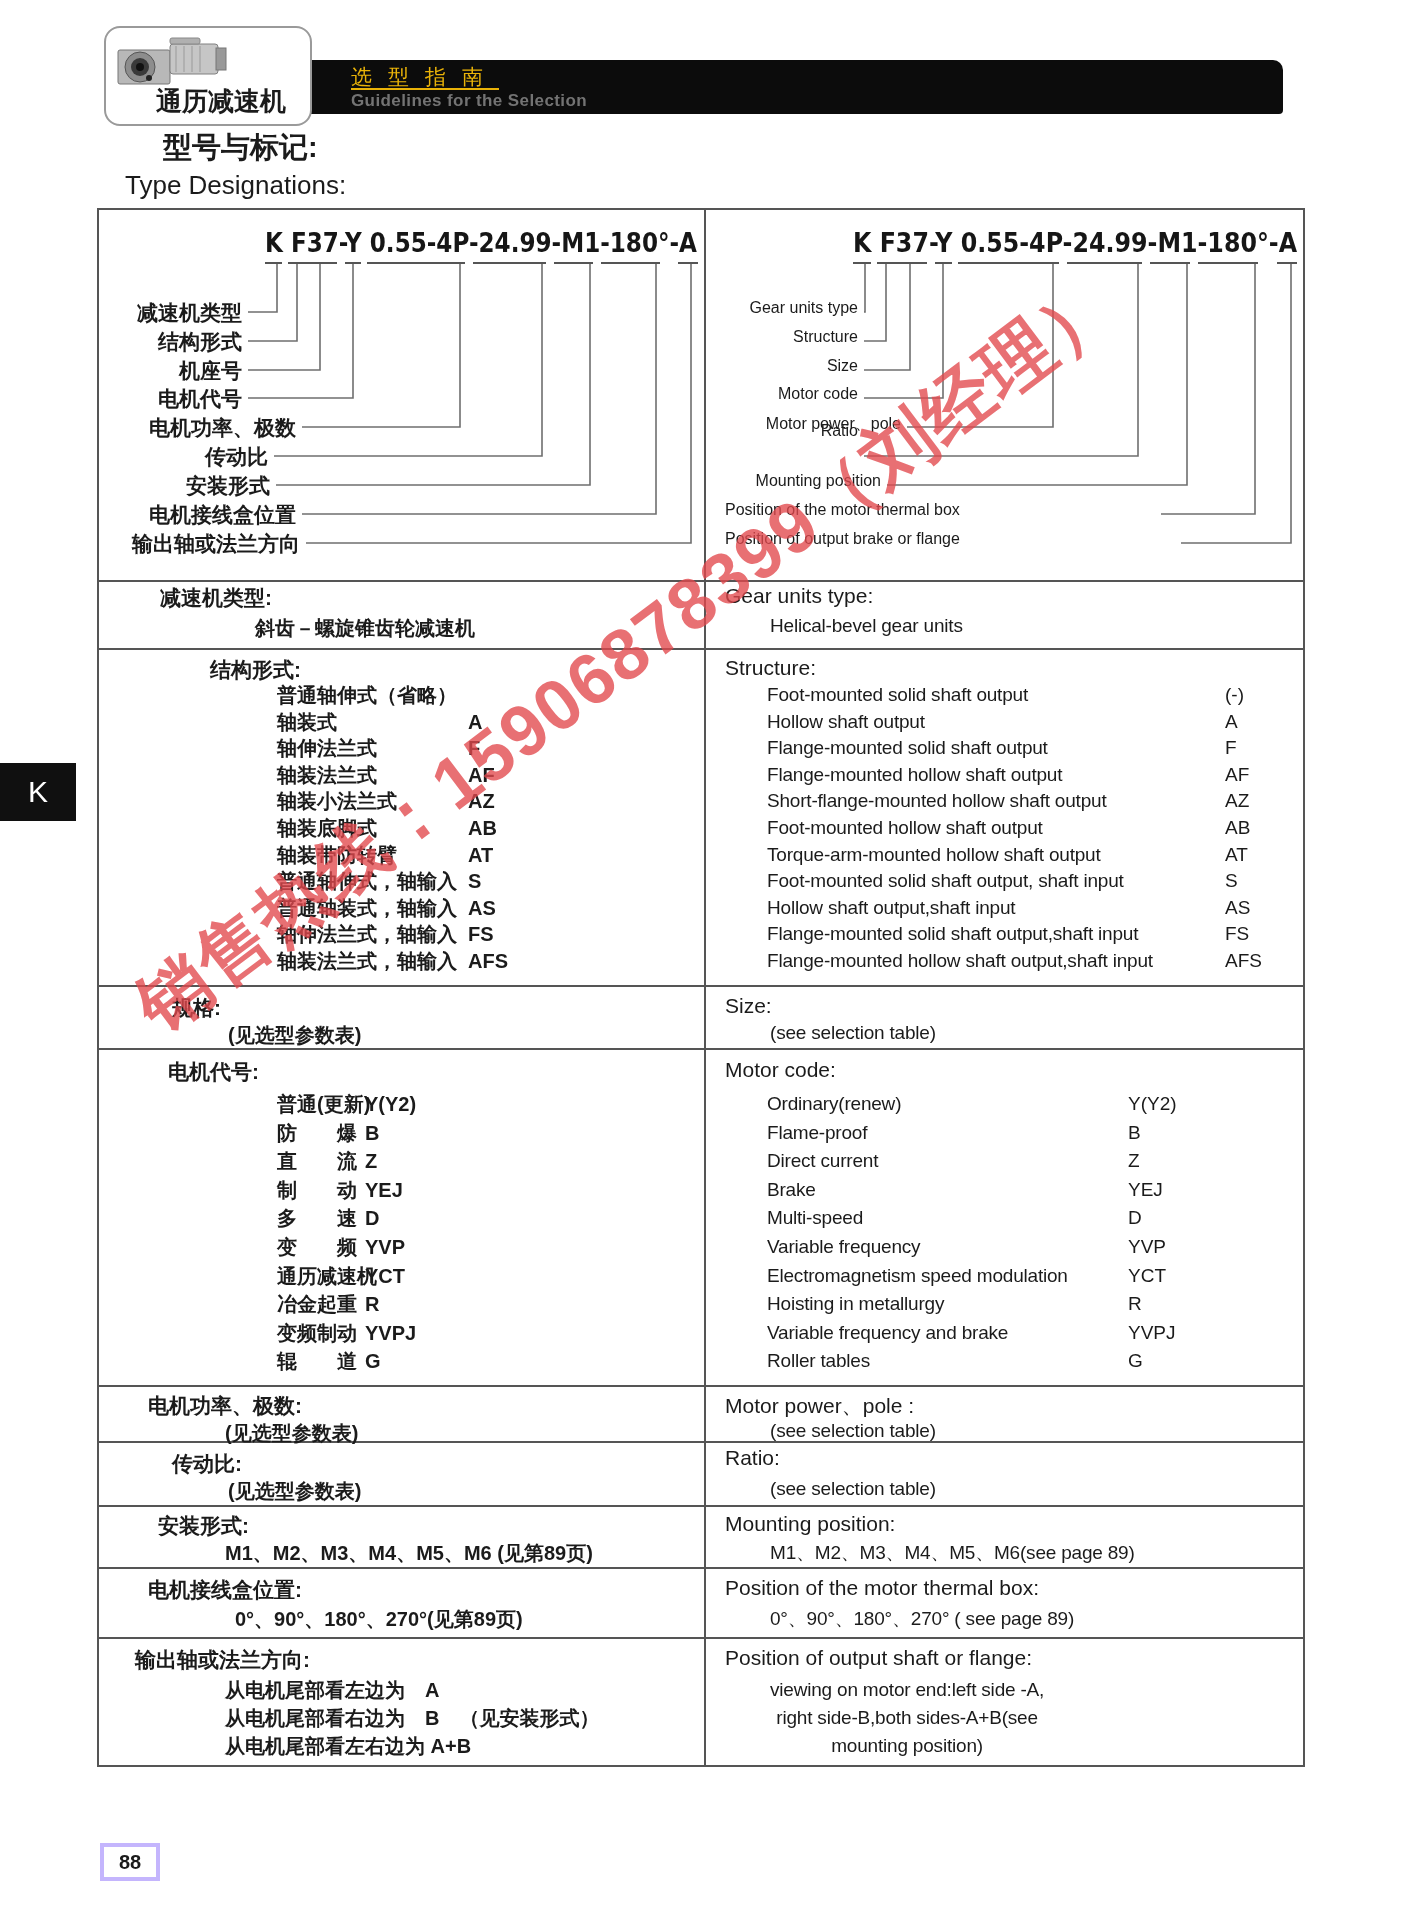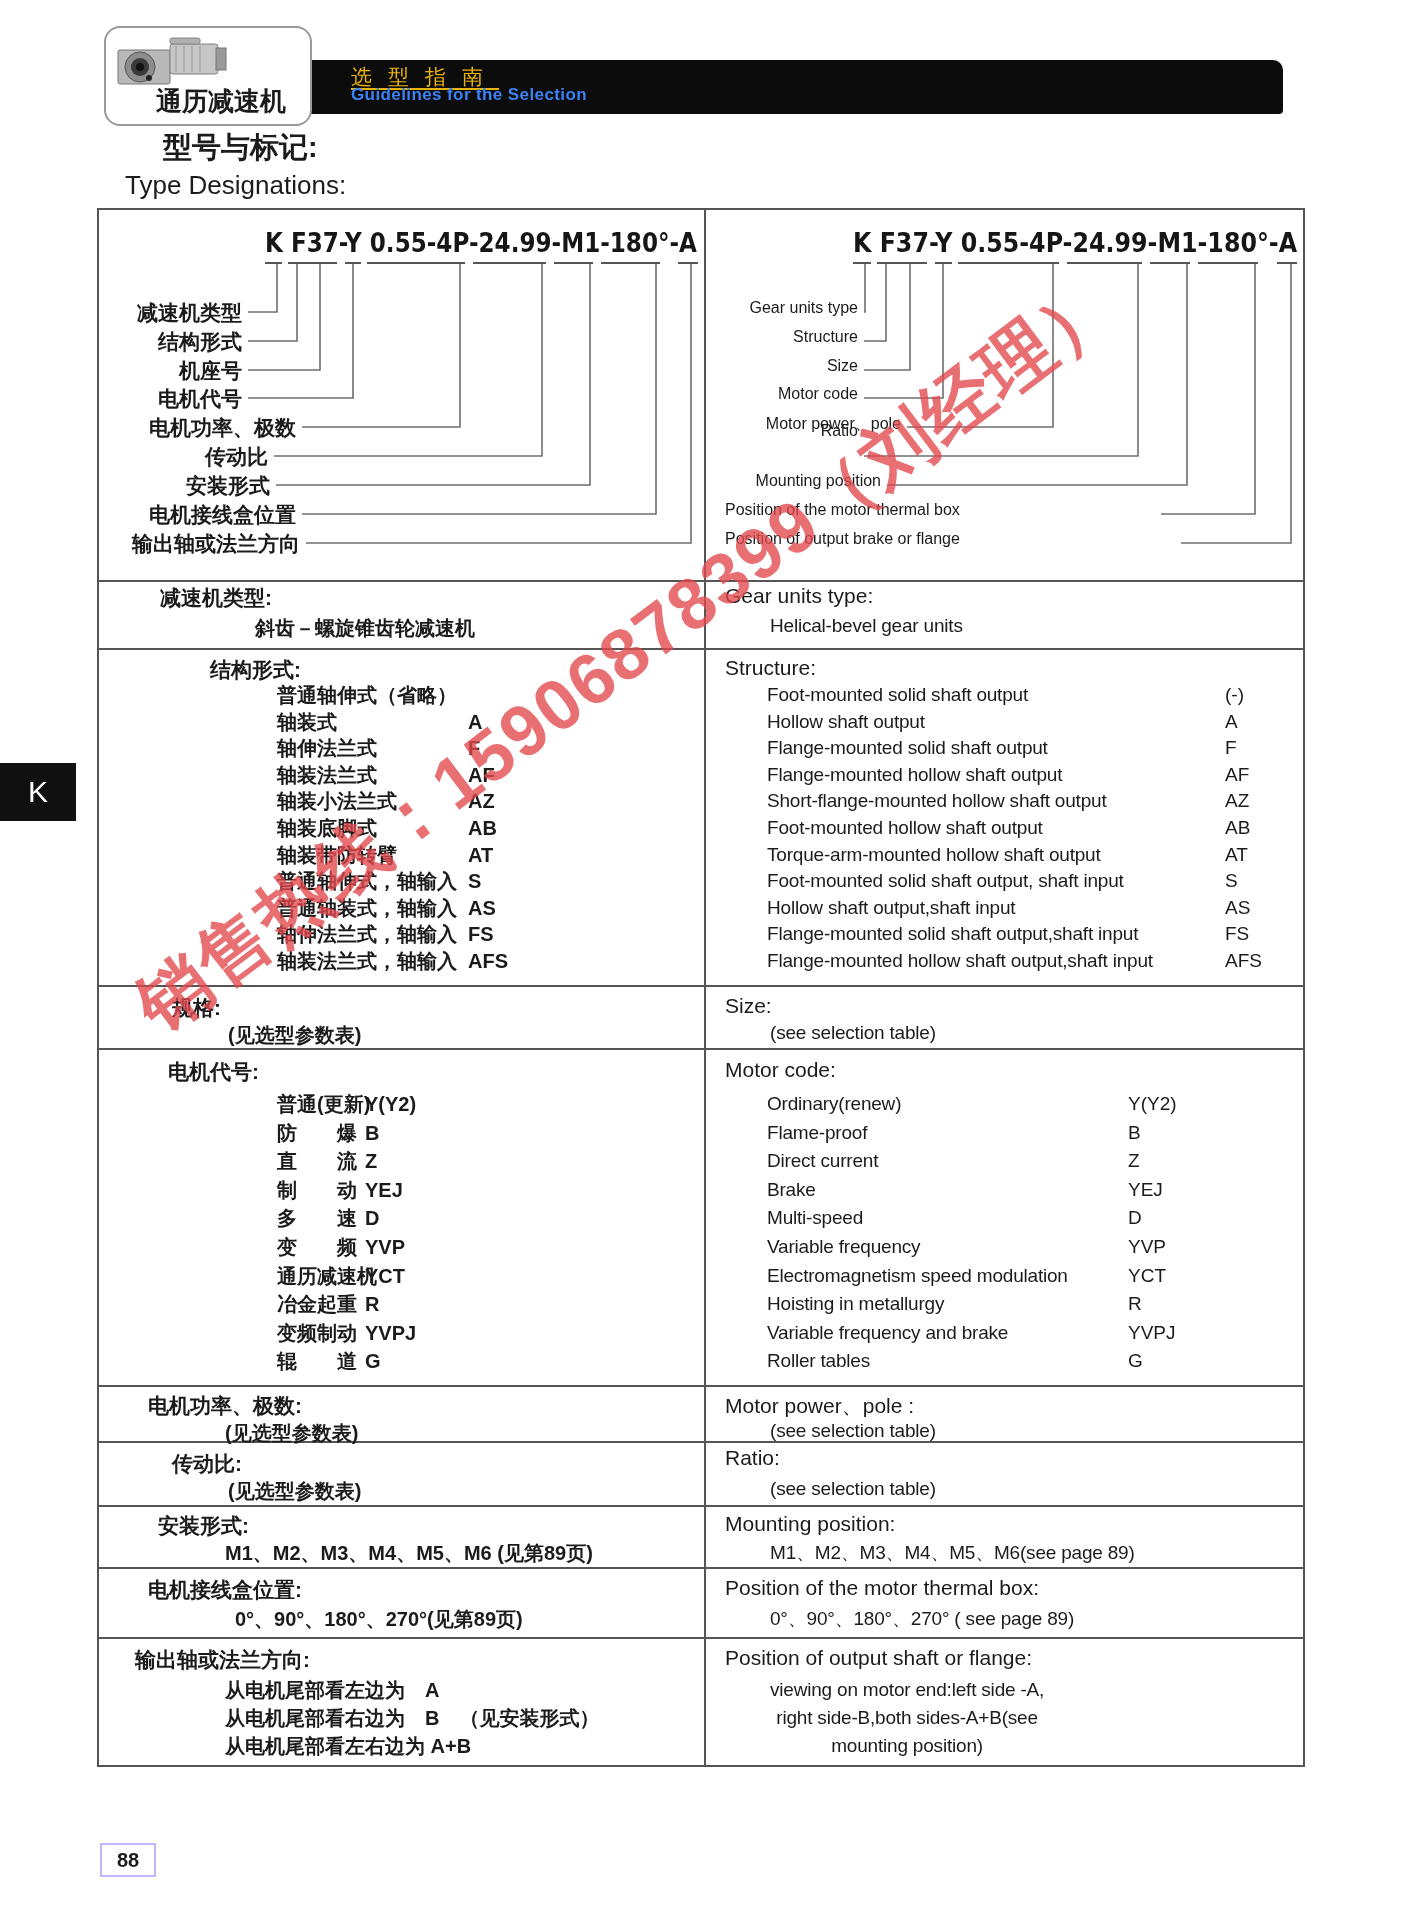--- a/index.html
+++ b/index.html
@@ -5,21 +5,21 @@
   html,body{margin:0;padding:0;background:#e8e8e8;}
   .page{position:relative;width:1416px;height:1920px;background:#ffffff;margin:0 auto;
         font-family:"Liberation Sans","DejaVu Sans",sans-serif;color:#1b1b1b;overflow:hidden;}
 
   
   .banner{position:absolute;left:233px;top:60px;width:1050px;height:54px;background:#0c0c0c;
           border-radius:0 10px 4px 0;z-index:1;}
   .banner-cn{position:absolute;left:118px;top:3px;color:#eab308;font-size:21px;font-weight:normal;
              letter-spacing:16px;text-decoration:underline;text-underline-offset:4px;
              text-decoration-thickness:2px;white-space:nowrap;}
-  .banner-en{position:absolute;left:118px;top:25px;color:#3b82f6;font-size:17px;font-weight:bold;
+  .banner-en{position:absolute;left:118px;top:31px;color:#737373;font-size:17px;font-weight:bold;
              letter-spacing:0.4px;white-space:nowrap;}
   .logo-box{position:absolute;left:104px;top:26px;width:204px;height:96px;background:#fff;
             border:2px solid #9a9a9a;border-radius:16px;z-index:2;}
   .logo-text{position:absolute;left:50px;top:56px;font-size:26px;font-weight:600;white-space:nowrap;}
   .title-cn{position:absolute;left:163px;top:128px;font-size:29px;font-weight:bold;z-index:3;}
   .title-en{position:absolute;left:125px;top:170px;font-size:26px;z-index:3;}
 
   .side-tab{position:absolute;left:0;top:763px;width:76px;height:58px;background:#101010;color:#fff;
             font-size:30px;display:flex;align-items:center;justify-content:center;}
 
@@ -57,21 +57,21 @@
   .lines.cnl .row{font-weight:bold;}
   .lines.enl .row{font-size:19px;letter-spacing:-0.2px;text-align:center;}
 
   
   .watermark{position:absolute;left:30px;top:622px;width:1150px;text-align:center;
              font-size:72px;font-weight:bold;color:#e2484d;opacity:0.78;white-space:nowrap;
              transform:rotate(-37deg);transform-origin:center center;z-index:10;
              pointer-events:none;letter-spacing:2px;}
 
   
-  .page-num{position:absolute;left:100px;top:1843px;width:52px;height:30px;border:2px solid #c4b5fd;
+  .page-num{position:absolute;left:100px;top:1843px;width:52px;height:30px;border:4px solid #c4b5fd;
             display:flex;align-items:center;justify-content:center;font-size:20px;font-weight:bold;}
 </style>
 </head>
 <body>
 
 <div class="page">
 
   <div class="banner">
     <div class="banner-cn">选型指南</div>
     <div class="banner-en">Guidelines for the Selection</div>

